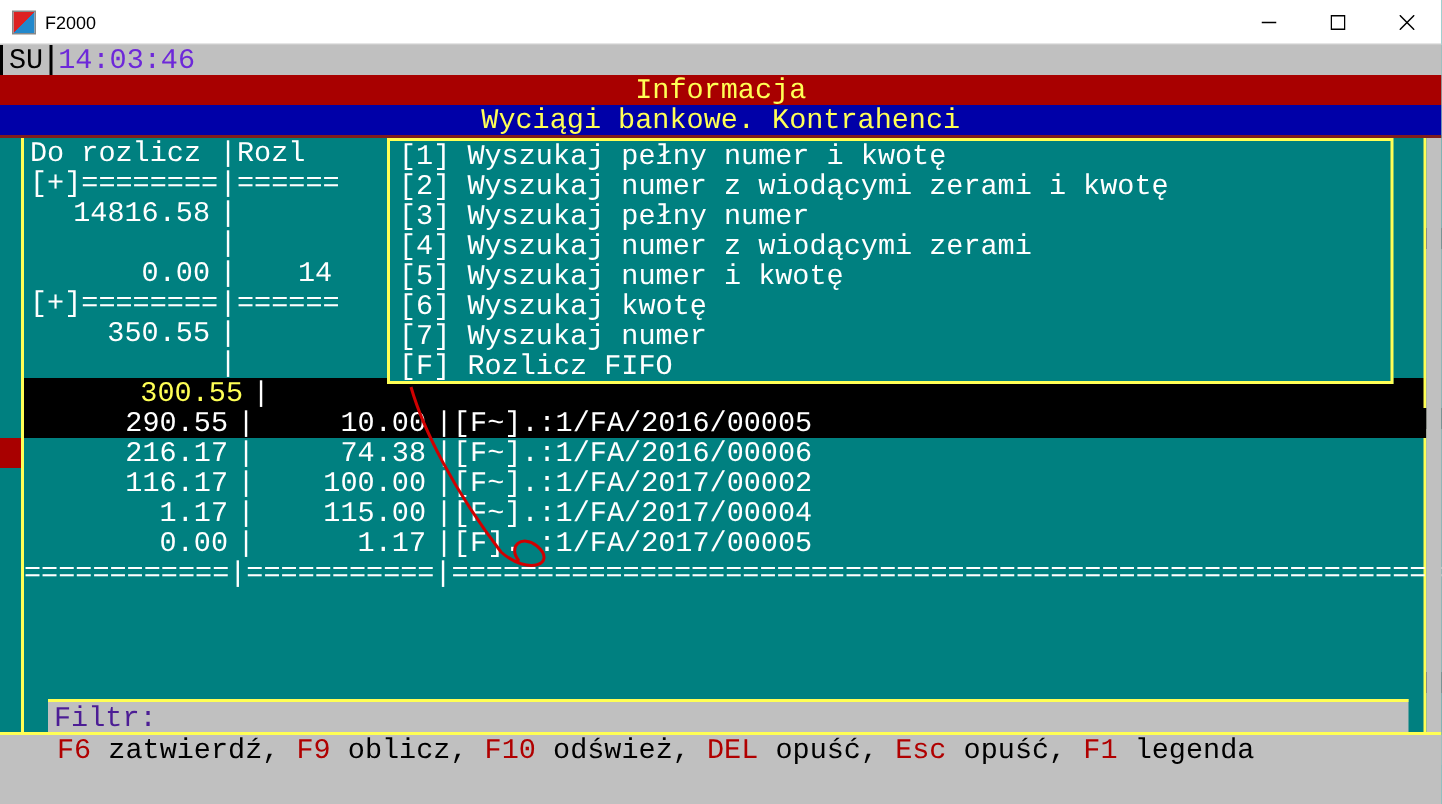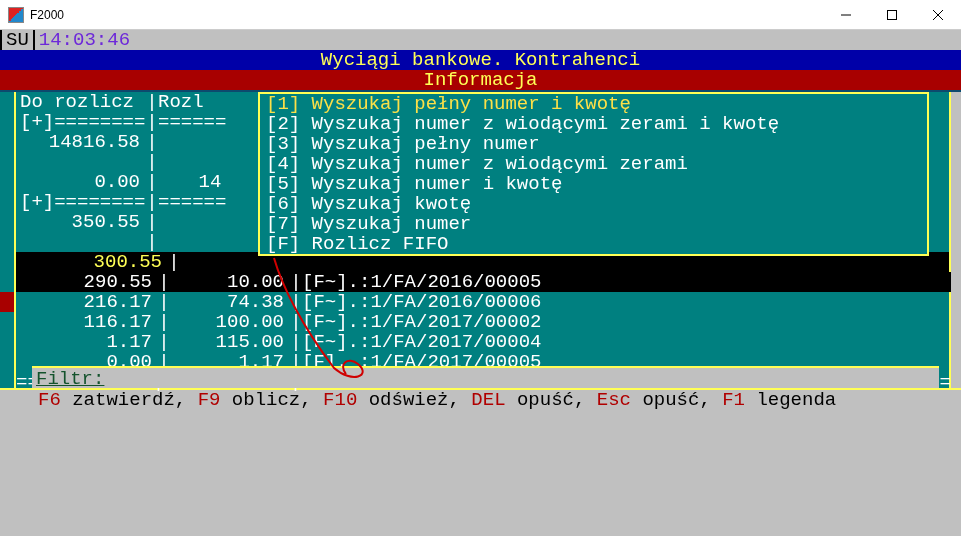--- a/index.html
+++ b/index.html
@@ -16,56 +16,56 @@
   .row { height: 20px; display: flex; white-space: pre; }
   
   .statusbar { background: #c0c0c0; color: #b00000; display: flex; }
   .statusbar .module { flex: 1; padding-left: 4px; }
   .statusbar .su { color: #000; border-left: 2px solid #000; border-right: 2px solid #000; padding: 0 4px; }
   .statusbar .clock { color: #6d28d9; padding: 0 4px; }
   
   .bluebar { background: #0000a8; color: #ffff55; text-align: center; }
   .redbar  { background: #a80000; color: #ffff55; text-align: center; }
   
-  .workspace { background: #008080; border-top: 2px solid #0c4a6e; border-bottom: 2px solid #ffff55; height: 300px; position: relative; }
+  .workspace { background: #008080; border-top: 2px solid #7f1d1d; border-bottom: 2px solid #ffff55; height: 400px; position: relative; }
   .workspace::before { content:""; position:absolute; left:0; top:0; bottom:0; width:14px; background:#008080; border-right:2px solid #ffff55; }
   .workspace::after  { content:""; position:absolute; right:0; top:0; bottom:0; width:10px; background:#c0c0c0; }
   
   .workspace .inner { position:absolute; left:16px; right:10px; top:0; bottom:0; background:#008080; }
   .workspace .inner .yborder-right { position:absolute; right:0; top:0; bottom:0; width:2px; background:#ffff55; }
   
   
   .tbl { color:#fff; }
   .tbl .col1 { display:inline-block; width:130px; text-align:right; padding-right:6px; }
   .tbl .sep  { display:inline-block; width:12px; color:#fff; text-align:center; }
   .tbl .col2 { display:inline-block; width:110px; text-align:center; padding-right:6px; }
   
   .eqline { color:#fff; letter-spacing:0; }
   
   .hl-yellow { color:#ffff55;margin-left:22px; }
   .hl-row-black { background:#000; }
   
   
   .popup { position:absolute; left:242px; top:0; right:22px; background:#008080; border:2px solid #ffff55; }
   .popup .opt { color:#fff; padding-left:6px; height:20px; line-height:20px; }
-  .popup .opt.sel { color:#fde047; }
+  .popup .opt.sel { color:#ffffff; }
   
   
   .detail { position:absolute; left:0; top:180px; right:0; }
   .detail .drow { height:20px; color:#fff; }
   .detail .drow.black { background:#000; }
   .detail .d1 { display:inline-block; width:142px; text-align:right; padding-right:6px; }
   .detail .dsep { display:inline-block; width:12px; text-align:center; }
   .detail .d2 { display:inline-block; width:120px; text-align:right; padding-right:6px; }
   .detail .d3sep { display:inline-block; width:12px; text-align:center; }
   .detail .d3 { display:inline-block; }
   
   .redblock { position:absolute; left:0; top:200px; width:14px; height:20px; background:#a80000; z-index:5; }
   
-  .filterrow { position:absolute; left:16px; right:12px; bottom:0; height:22px; background:#c0c0c0; color:#14532d; padding-left:4px; line-height:22px; border-top:2px solid #ffff55;text-decoration:underline; }
+  .filterrow { position:absolute; left:16px; right:12px; bottom:0; height:22px; background:#c0c0c0; color:#4c1d95; padding-left:4px; line-height:22px; border-top:2px solid #ffff55; }
   
   .footer { background:#c0c0c0; color:#000; padding-left:2px; height:20px; line-height:20px;margin-left:36px; }
   .footer .k { color:#b00000; }
   
   
   .annot { position:absolute; left:262px; top:164px; pointer-events:none; z-index:50; }
   .annot path { stroke:#d00000; stroke-width:2; fill:none; }
   
   .scrolltrack { position:absolute; right:0; top:60px; width:10px; bottom:26px; background:#c0c0c0; }
   .scrolltrack .thumb { position:absolute; right:0; top:120px; width:10px; height:14px; background:#000; }
@@ -95,26 +95,26 @@
   </div>
 </div>
 
 <div class="term">
 
   <div class="row statusbar">
     <span class="su">SU</span>
     <span class="clock">14:03:46</span>
   </div>
 
+  <div class="row redbar">
+    <span style="width:100%;text-align:center">Informacja</span>
+  </div>
+
   <div class="row bluebar">
     <span style="width:100%;text-align:center">Wyciągi bankowe. Kontrahenci</span>
-  </div>
-
-  <div class="row redbar">
-    <span style="width:100%;text-align:center">Informacja</span>
   </div>
 
   <div class="workspace">
     <div class="redblock"></div>
     <div class="inner">
       <div class="yborder-right"></div>
 
       <div class="row tbl hdr">
         <span class="col1" style="text-align:left;padding-left:4px">Do rozlicz</span>
         <span class="sep">|</span>

